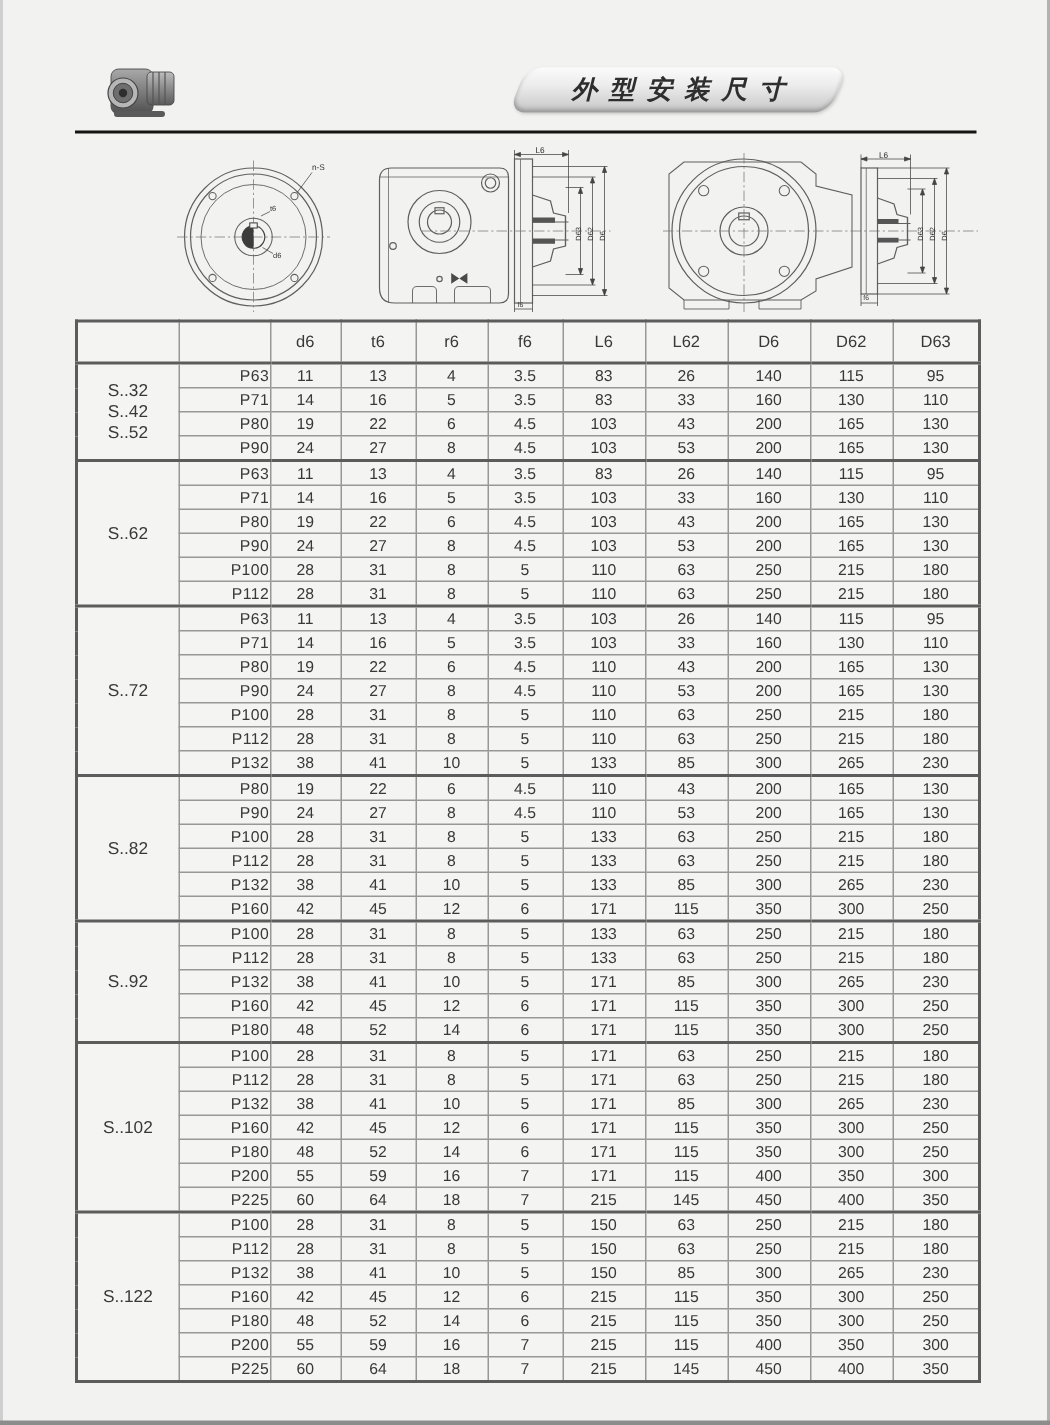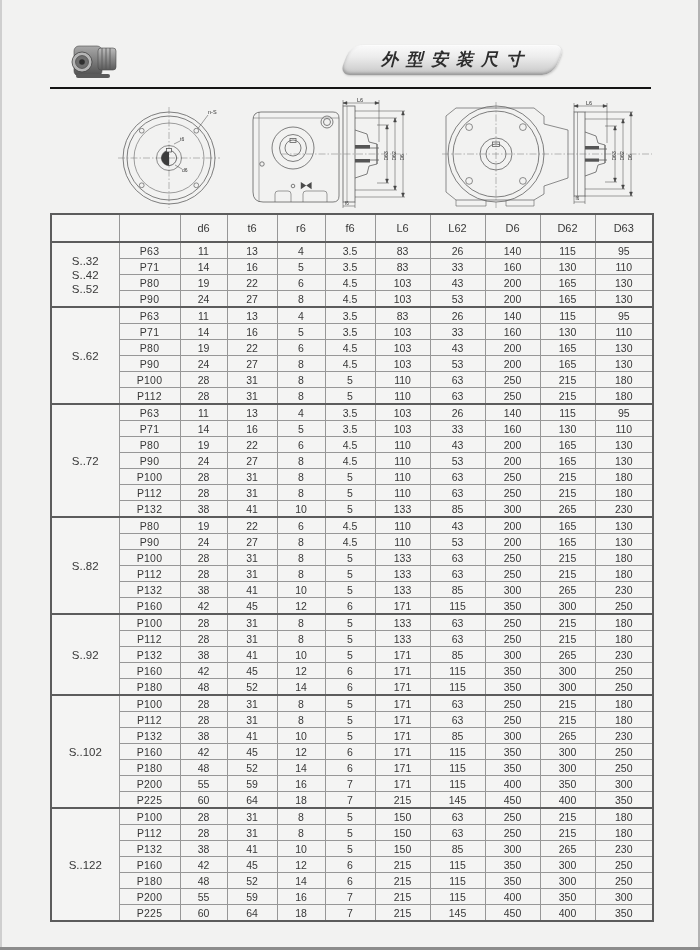--- a/index.html
+++ b/index.html
@@ -41,21 +41,21 @@
   
   .table-wrap{position:absolute;left:50px;top:213px;}
   table{border-collapse:collapse;table-layout:fixed;width:602px;
         font-size:10.5px;color:#383838;background:#f4f4f3;}
   th,td{border:1px solid #979797;text-align:center;vertical-align:middle;
         padding:0;height:15px;font-weight:normal;white-space:nowrap;overflow:hidden;}
   thead th{height:26px;font-size:11px;border-bottom:2px solid #5c5c5c;}
   table{border:2px solid #5c5c5c;}
   tr.grp-first td{border-top:2px solid #5c5c5c;}
   td.grp{font-size:11.5px;line-height:14px;}
-  td.model{letter-spacing:.3px;}
+  td.model{letter-spacing:.3px;text-align:right;}
 </style>
 </head>
 <body>
 
 <div class="edge-left"></div>
 <div class="edge-right"></div>
 <div class="edge-bottom"></div>
 
 <svg class="logo" viewBox="0 0 62 50">
   <defs>

